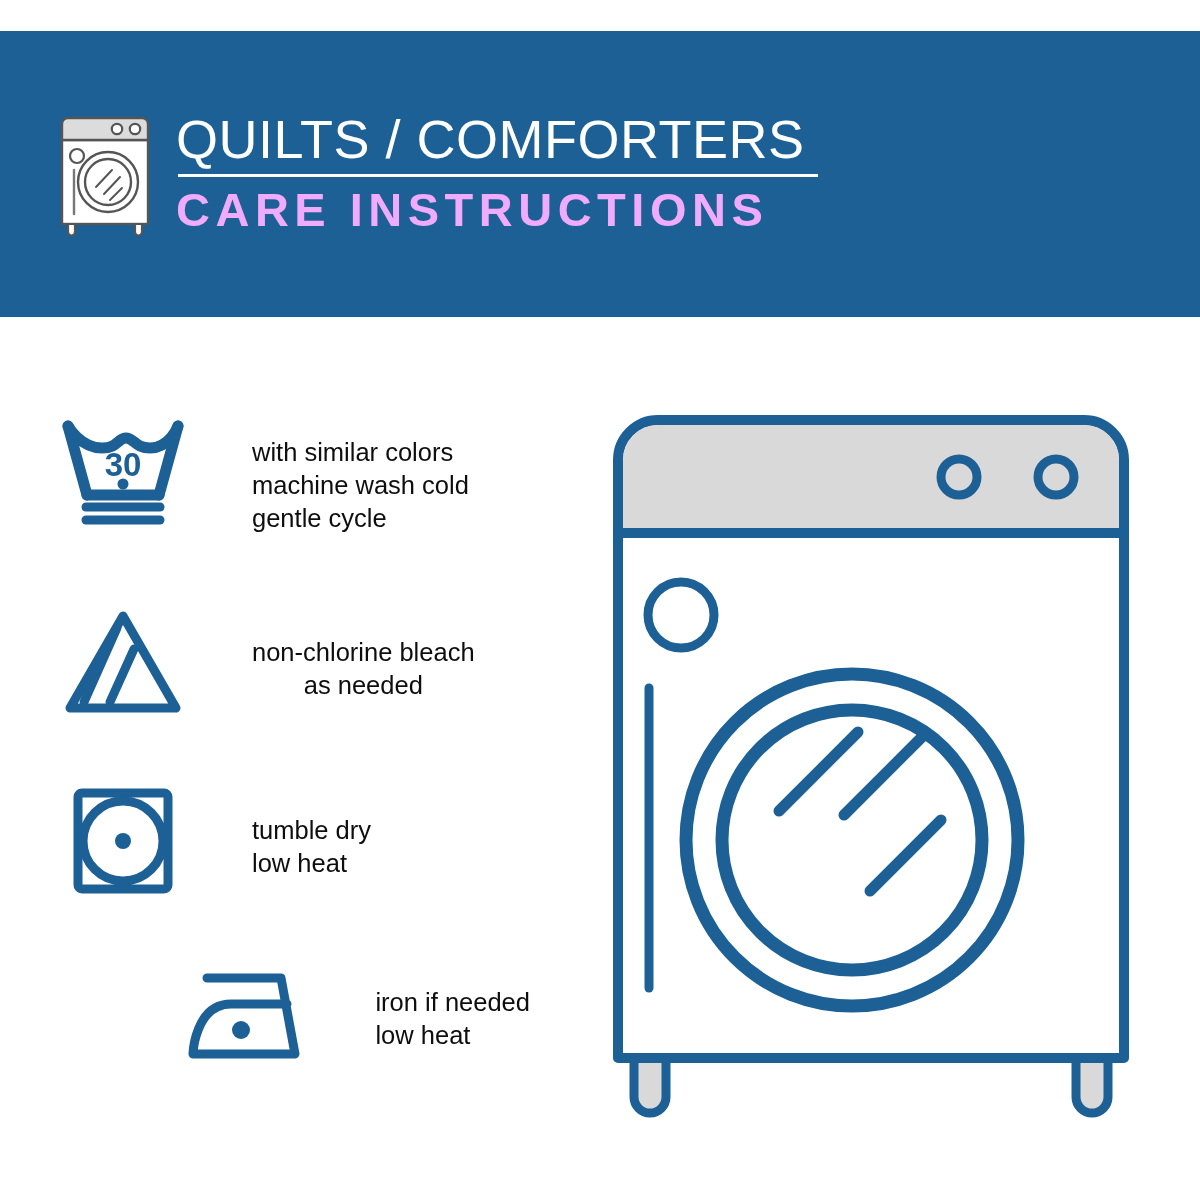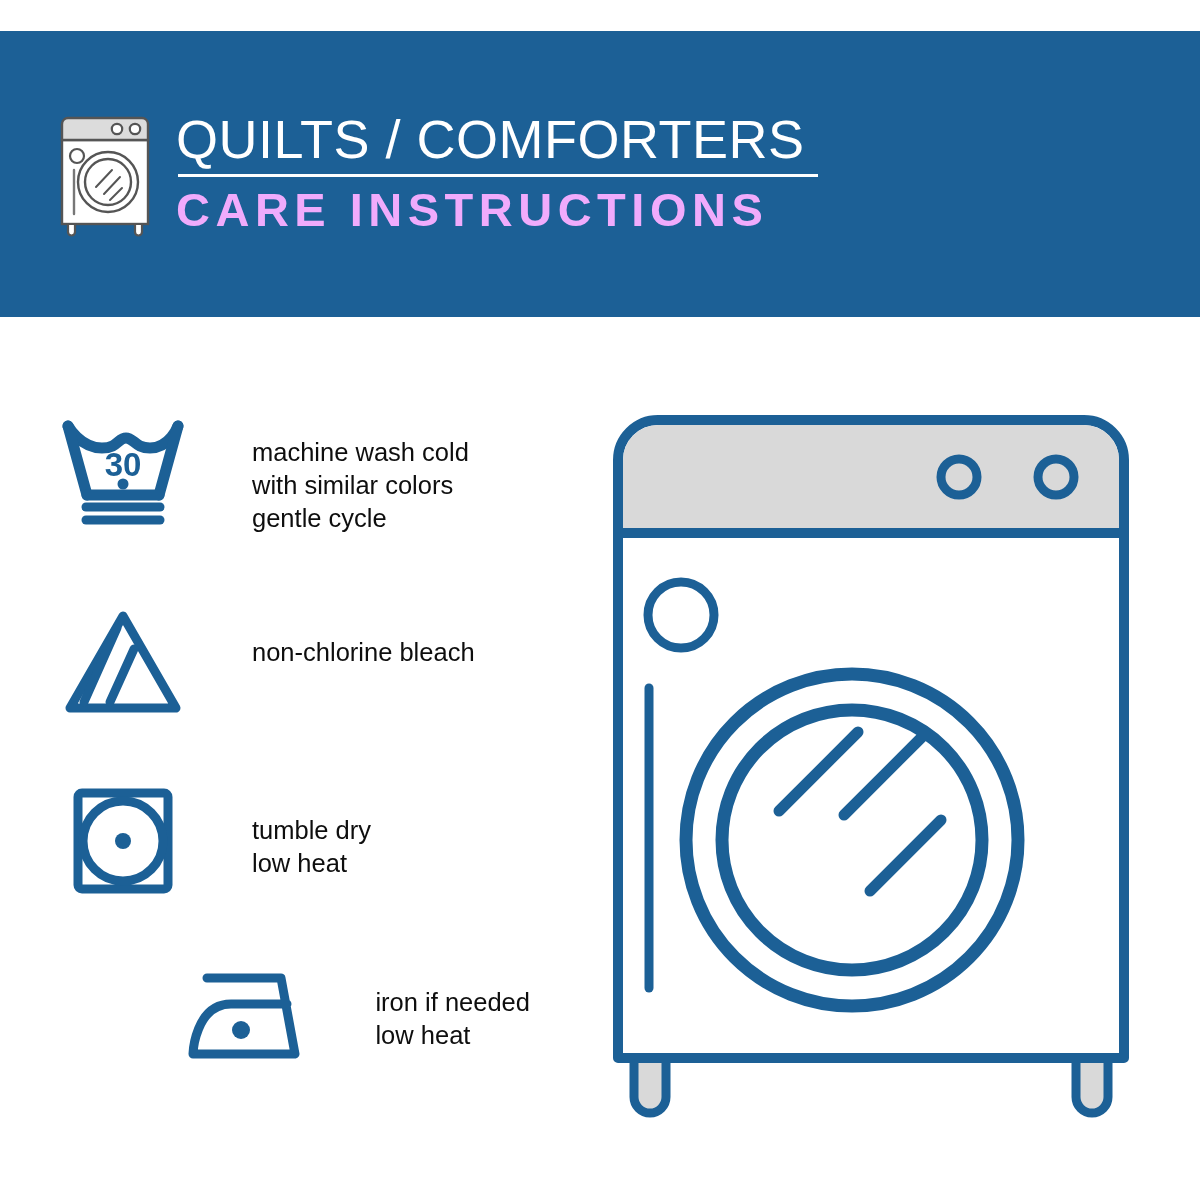--- a/index.html
+++ b/index.html
@@ -177,36 +177,37 @@
           <line x1="8" y1="8" x2="27" y2="77" stroke="#1c6096" stroke-width="11" stroke-linecap="round"></line>
           <line x1="118" y1="8" x2="99" y2="77" stroke="#1c6096" stroke-width="11" stroke-linecap="round"></line>
           <line x1="27" y1="77" x2="99" y2="77" stroke="#1c6096" stroke-width="11" stroke-linecap="round"></line>
           <text x="63" y="58" font-family="&quot;Liberation Sans&quot;, sans-serif" font-size="33" font-weight="700" fill="#1c6096" text-anchor="middle">30</text>
           <circle cx="63" cy="66" r="5.5" fill="#1c6096"></circle>
           <line x1="26" y1="89" x2="100" y2="89" stroke="#1c6096" stroke-width="9" stroke-linecap="round"></line>
           <line x1="26" y1="102" x2="100" y2="102" stroke="#1c6096" stroke-width="9" stroke-linecap="round"></line>
         </svg>
       </span>
       <div class="care-text">
+        <div>with similar colors</div>
         <div>machine wash cold</div>
-        <div>with similar colors</div>
         <div>gentle cycle</div>
       </div>
     </div>
 
     <div class="care-row r1">
       <span class="care-symbol">
         <svg viewBox="0 0 126 110" width="126" height="110" aria-hidden="true">
           <path d="M63 8 L116 100 L10 100 Z" fill="none" stroke="#1c6096" stroke-width="9" stroke-linejoin="round"></path>
           <line x1="57" y1="20" x2="24" y2="94" stroke="#1c6096" stroke-width="9" stroke-linecap="round"></line>
           <line x1="74" y1="41" x2="50" y2="94" stroke="#1c6096" stroke-width="9" stroke-linecap="round"></line>
         </svg>
       </span>
       <div class="care-text">
         <div>non-chlorine bleach</div>
+        <div>as needed</div>
       </div>
     </div>
 
     <div class="care-row r2">
       <span class="care-symbol">
         <svg viewBox="0 0 126 110" width="126" height="110" aria-hidden="true">
           <rect x="18" y="7" width="90" height="96" rx="4" fill="none" stroke="#1c6096" stroke-width="9"></rect>
           <circle cx="63" cy="55" r="40" fill="none" stroke="#1c6096" stroke-width="9"></circle>
           <circle cx="63" cy="55" r="8" fill="#1c6096"></circle>
         </svg>

